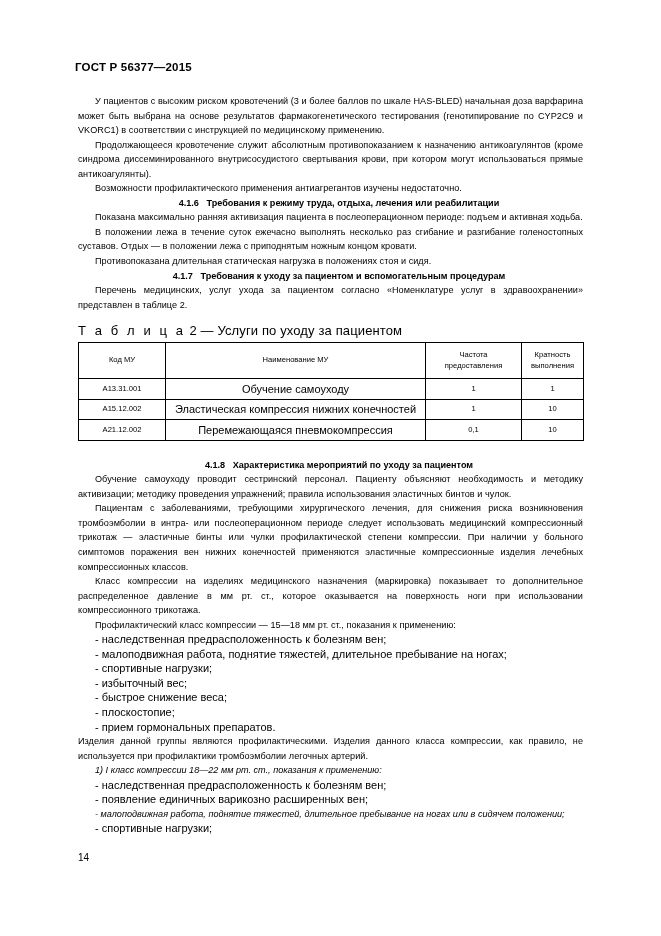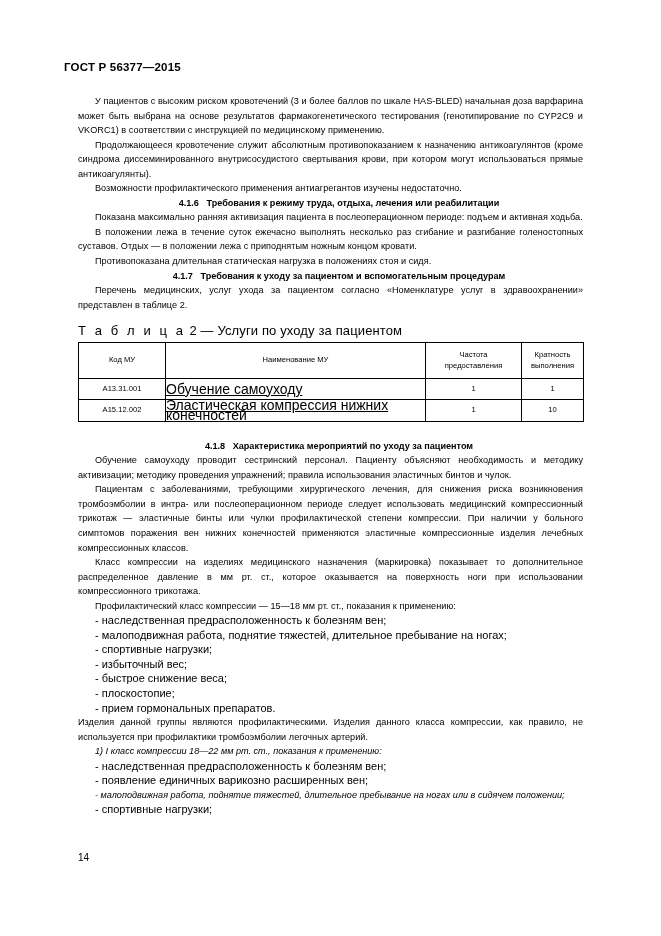--- a/index.html
+++ b/index.html
@@ -17,21 +17,21 @@
     width: 661px;
     height: 936px;
     background: #ffffff;
     overflow: hidden;
     box-sizing: border-box;
   }
 
   
   .doc-header {
     position: absolute;
-    left: 64px;
+    left: 75px;
     top: 61px;
     font-size: 11.5px;
     font-weight: bold;
     letter-spacing: 0.2px;
     white-space: nowrap;
   }
 
   
   .body-block {
     position: absolute;
@@ -114,21 +114,21 @@
     height: 35px;
     font-weight: normal;
     text-align: center;
     line-height: 10.5px;
   }
   table.mu-table td {
     height: 19.5px;
     line-height: 10.5px;
   }
   td.c-code  { text-align: center; }
-  td.c-name  { text-align: left; padding-left: 6px; font-size: 14px; text-decoration: underline; }
+  td.c-name  { text-align: center; padding-left: 6px; font-size: 11px; }
   td.c-freq  { text-align: center; }
   td.c-mult  { text-align: center; }
   .col-code { width: 87px; }
   .col-name { width: 260px; }
   .col-freq { width: 96px; }
   .col-mult { width: 62px; }
   th .hl1 { display: block; }
   th .hl2 { display: block; }
 
   
@@ -199,20 +199,26 @@
           <td class="c-name">Обучение самоуходу</td>
           <td class="c-freq">1</td>
           <td class="c-mult">1</td>
         </tr>
         <tr>
           <td class="c-code">А15.12.002</td>
           <td class="c-name">Эластическая компрессия нижних конечностей</td>
           <td class="c-freq">1</td>
           <td class="c-mult">10</td>
         </tr>
+        <tr>
+          <td class="c-code">А21.12.002</td>
+          <td class="c-name">Перемежающаяся пневмокомпрессия</td>
+          <td class="c-freq">0,1</td>
+          <td class="c-mult">10</td>
+        </tr>
       </tbody>
     </table>
 
     <div style="height:17px"></div>
 
     <p class="heading"><span>4.1.8</span><span class="numsp"></span> <span>Характеристика мероприятий по уходу за пациентом</span></p>
 
     <p class="para indent">Обучение самоуходу проводит сестринский персонал. Пациенту объясняют необходимость и методику активизации; методику проведения упражнений; правила использования эластичных бинтов и чулок.</p>
     <p class="para indent">Пациентам с заболеваниями, требующими хирургического лечения, для снижения риска возникновения тромбоэмболии в интра- или послеоперационном периоде следует использовать медицинский компрессионный трикотаж — эластичные бинты или чулки профилактической степени компрессии. При наличии у больного симптомов поражения вен нижних конечностей применяются эластичные компрессионные изделия лечебных компрессионных классов.</p>
     <p class="para indent">Класс компрессии на изделиях медицинского назначения (маркировка) показывает то дополнительное распределенное давление в мм рт. ст., которое оказывается на поверхность ноги при использовании компрессионного трикотажа.</p>

